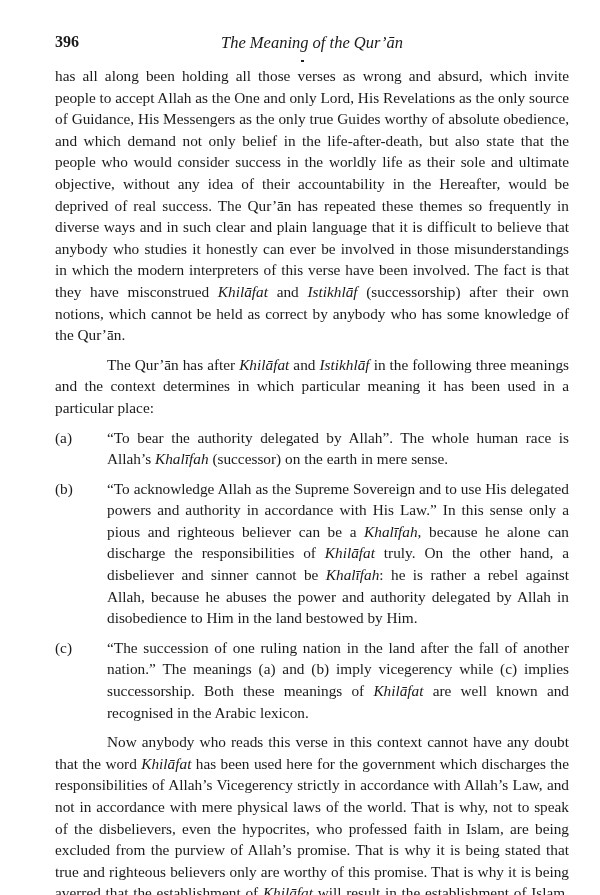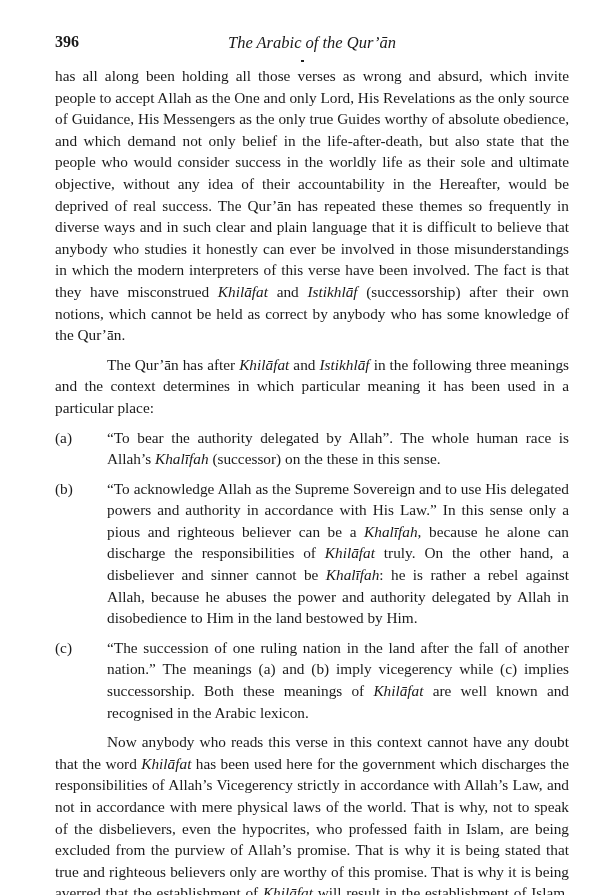--- a/index.html
+++ b/index.html
@@ -82,36 +82,36 @@
       font-style: italic;
       font-family: Liberation Serif, serif;
     }
   </style>
 </head>
 <body>
 
 <div class="page">
   <div class="header">
     <span class="page-number">396</span>
-    <span class="running-title">The Arabic of the Qur’ān</span>
+    <span class="running-title">The Meaning of the Qur’ān</span>
     <span class="header-mark"></span>
   </div>
 
   <div class="body-text">
     <p><span>has all along been holding all those verses as wrong and absurd, which invite people to accept Allah as the One and only Lord, His Revelations as the only source of Guidance, His Messengers as the only true Guides worthy of absolute obedience, and which demand not only belief in the life-after-death, but also state that the people who would consider success in the worldly life as their sole and ultimate objective, without any idea of their accountability in the Hereafter, would be deprived of real success. The Qur’ān has repeated these themes so frequently in diverse ways and in such clear and plain language that it is difficult to believe that anybody who studies it honestly can ever be involved in those misunderstandings in which the modern interpreters of this verse have been involved. The fact is that they have misconstrued </span><i>Khilāfat</i><span> and </span><i>Istikhlāf</i><span> (successorship) after their own notions, which cannot be held as correct by anybody who has some knowledge of the Qur’ān.</span></p>
 
     <div class="gap"></div>
 
     <p class="indent"><span>The Qur’ān has after </span><i>Khilāfat</i><span> and </span><i>Istikhlāf</i><span> in the following three meanings and the context determines in which particular meaning it has been used in a particular place:</span></p>
 
     <div class="gap"></div>
 
     <div class="list-item">
       <span class="list-label">(a)</span>
-      <span class="list-text"><span>“To bear the authority delegated by Allah”. The whole human race is Allah’s </span><i>Khalīfah</i><span> (successor) on the these in this sense.</span></span>
+      <span class="list-text"><span>“To bear the authority delegated by Allah”. The whole human race is Allah’s </span><i>Khalīfah</i><span> (successor) on the earth in mere sense.</span></span>
     </div>
 
     <div class="gap"></div>
 
     <div class="list-item">
       <span class="list-label">(b)</span>
       <span class="list-text"><span>“To acknowledge Allah as the Supreme Sovereign and to use His delegated powers and authority in accordance with His Law.” In this sense only a pious and righteous believer can be a </span><i>Khalīfah</i><span>, because he alone can discharge the responsibilities of </span><i>Khilāfat</i><span> truly. On the other hand, a disbeliever and sinner cannot be </span><i>Khalīfah</i><span>: he is rather a rebel against Allah, because he abuses the power and authority delegated by Allah in disobedience to Him in the land bestowed by Him.</span></span>
     </div>
 
     <div class="gap"></div>

